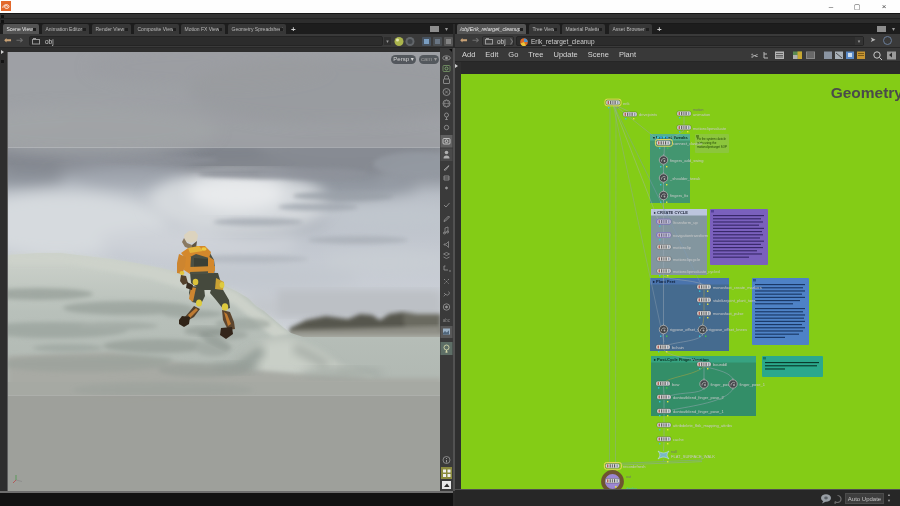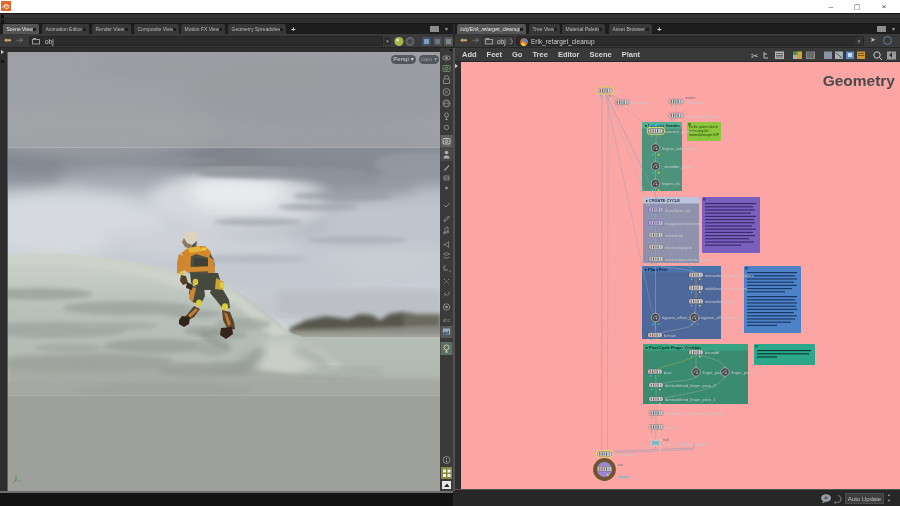--- a/index.html
+++ b/index.html
@@ -14,28 +14,28 @@
   .tabrow{top:24px;height:10px;background:#1d1d1d;}
   .tab{position:absolute;top:0px;height:10px;background:#373737;border-radius:2px 2px 0 0;color:#b9b9b9;font-size:5px;line-height:10px;padding:0 7px 0 3.5px;white-space:nowrap;overflow:hidden;}
   .tab .cl{position:absolute;right:3px;top:3.5px;width:3px;height:3px;background:#1f1f1f;}
   .tab.act{background:#545454;color:#e9e9e9;}
   .plus{position:absolute;top:1px;color:#cfcfcf;font-size:8px;line-height:8px;font-weight:bold;}
   .toolrow{top:34px;height:14px;background:#3a3a3a;border-bottom:1px solid #272727;}
   .navarr{font-size:9px;line-height:11px;color:#c9a276;}
   .navarr2{font-size:9px;line-height:11px;color:#6e6e6e;}
   .field{background:#2c2c2c;border:1px solid #242424;border-radius:2px;color:#cdcdcd;font-size:6.5px;}
   #menubar{left:455px;top:48px;width:445px;height:14px;background:#393939;border-bottom:1px solid #262626;color:#d6d6d6;font-size:7.5px;line-height:14px;}
-  #menubar b{margin-right:10px;font-weight:bold;margin-top:24px;}
+  #menubar b{margin-right:10px;font-weight:normal;margin-top:24px;}
   #ledge{left:0;top:48px;width:7px;height:443px;background:#2e2e2e;}
   #vport{left:7px;top:52px;width:433px;height:439px;background:#a5a7aa;overflow:hidden;border-left:1px solid #5e5e5e;}
   #vporttop{left:7px;top:48px;width:433px;height:4px;background:#2e2e2e;}
   #vtools{left:440px;top:48px;width:13px;height:443px;background:#3a3a3a;}
   #divider{left:453px;top:48px;width:2px;height:443px;background:#525252;}
   #redge{left:455px;top:62px;width:6px;height:427px;background:#2f2f2f;}
-  #net{left:455px;top:62px;width:445px;height:427px;background:#fca5a5;}
+  #net{left:455px;top:74px;width:445px;height:427px;background:#84cc16;padding-left:8px;}
   #botL{left:0;top:491px;width:453px;height:15px;background:#121212;border-top:2.5px solid #6e6e6e;}
   #botR{left:455px;top:489px;width:445px;height:17px;background:#272727;border-top:1px solid #505050;}
   .pill{position:absolute;background:rgba(70,75,81,0.85);border-radius:4.5px;color:#d5d5d5;font-size:6px;text-align:center;line-height:9px;}
 </style>
 </head>
 <body>
 <div id="win">
 
   <div id="titlebar" class="abs">
     <svg class="abs" style="left:1px;top:1px" width="10" height="10" viewBox="0 0 10 10">
@@ -112,21 +112,21 @@
         <circle cx="4" cy="4" r="3.8" fill="#d86a2a"></circle>
         <path d="M4 0.5 A3.5 3.5 0 0 1 7.8 4 L4 4 Z" fill="#4a8fd0"></path>
         <path d="M0.5 5.5 L4 4 L6 7.4 A3.5 3.5 0 0 1 0.5 5.5Z" fill="#e8c83a"></path>
       </svg>
     <div class="abs" style="left:400px;top:3px;width:8px;height:8px;background:#333;color:#999;font-size:5px;text-align:center;line-height:8px;">▾</div>
     <span class="abs" style="left:415px;top:2px;color:#b9b9b9;font-size:7px;">➤</span>
     <div class="abs" style="left:428px;top:2px;width:9px;height:9px;border:1.5px solid #6a7e9a;border-radius:50%;"></div>
   </div>
 
   <div id="menubar" class="abs">
-    <b style="margin-left:7px;">Add</b><b>Feet</b><b>Go</b><b>Tree</b><b>Editor</b><b>Scene</b><b>Plant</b>
+    <b style="margin-left:7px;">Add</b><b>Edit</b><b>Go</b><b>Tree</b><b>Update</b><b>Scene</b><b>Plant</b>
     <svg class="abs" style="left:296px;top:2px" width="148" height="10" font-family="Liberation Sans">
       <text x="0" y="8.5" font-size="9" fill="#c9c9c9">✂</text>
       <path d="M13 2 v6 h4 M13 4 h3" stroke="#b9b9b9" fill="none"></path>
       <rect x="24" y="1.5" width="9" height="7.5" fill="#b5b5b5"></rect>
         <path d="M25 3.5 h7 M25 5.5 h7 M25 7 h7" stroke="#4a4a4a" stroke-width="0.8"></path>
       <rect x="42" y="1.5" width="9" height="7.5" fill="#5a8a52"></rect>
         <rect x="46.5" y="1.5" width="4.5" height="7.5" fill="#c8a832"></rect>
         <rect x="42" y="5" width="4.5" height="4" fill="#b0b0b0"></rect>
       <rect x="55" y="1.5" width="9" height="7.5" fill="#888888"></rect>
         <path d="M56 3 h7 M56 5 h7 M56 7 h7" stroke="#3a3a3a" stroke-width="0.8"></path>

